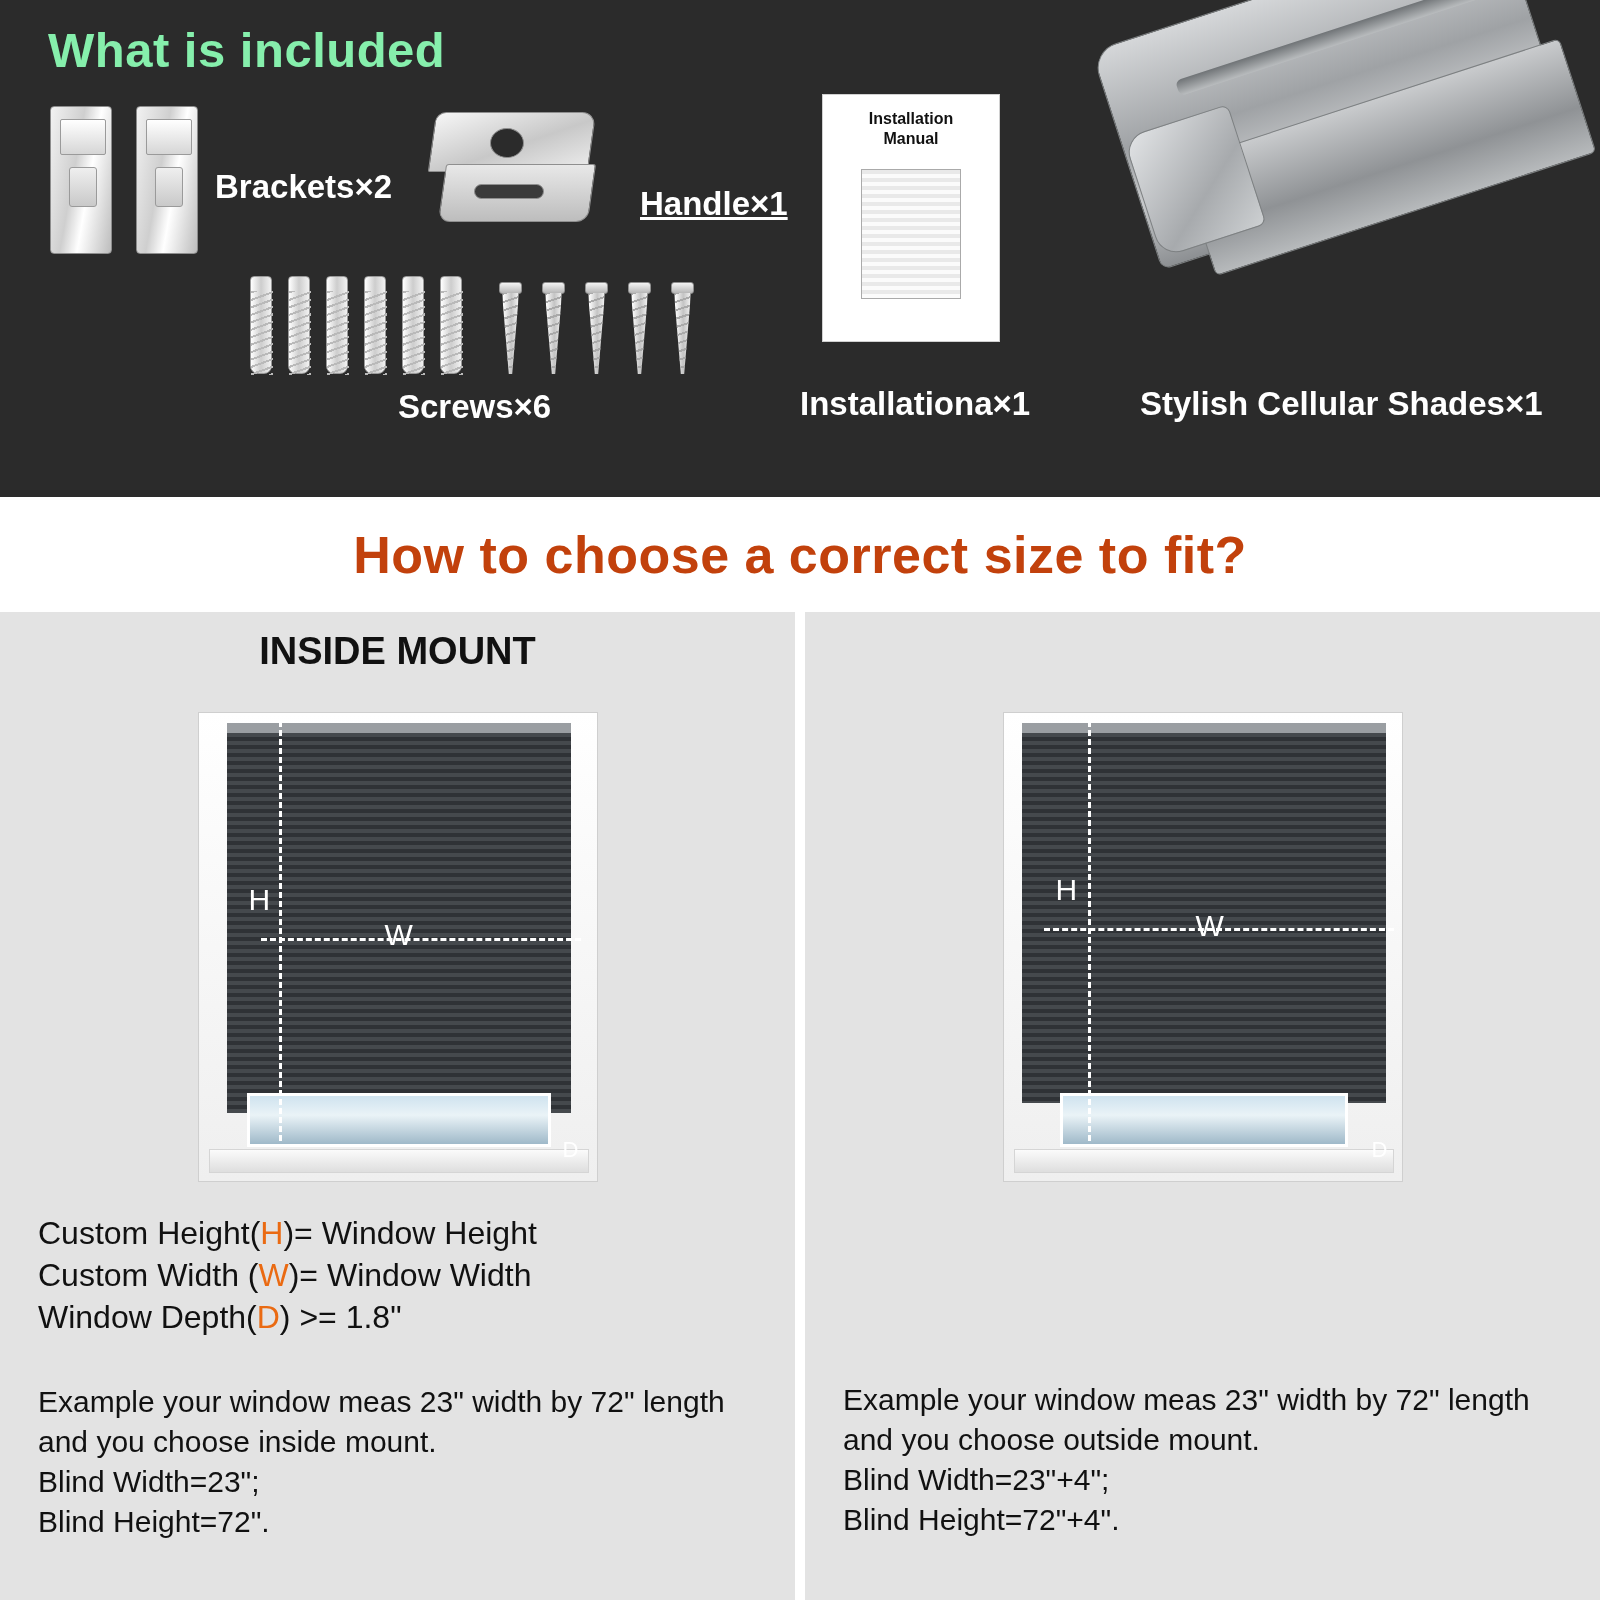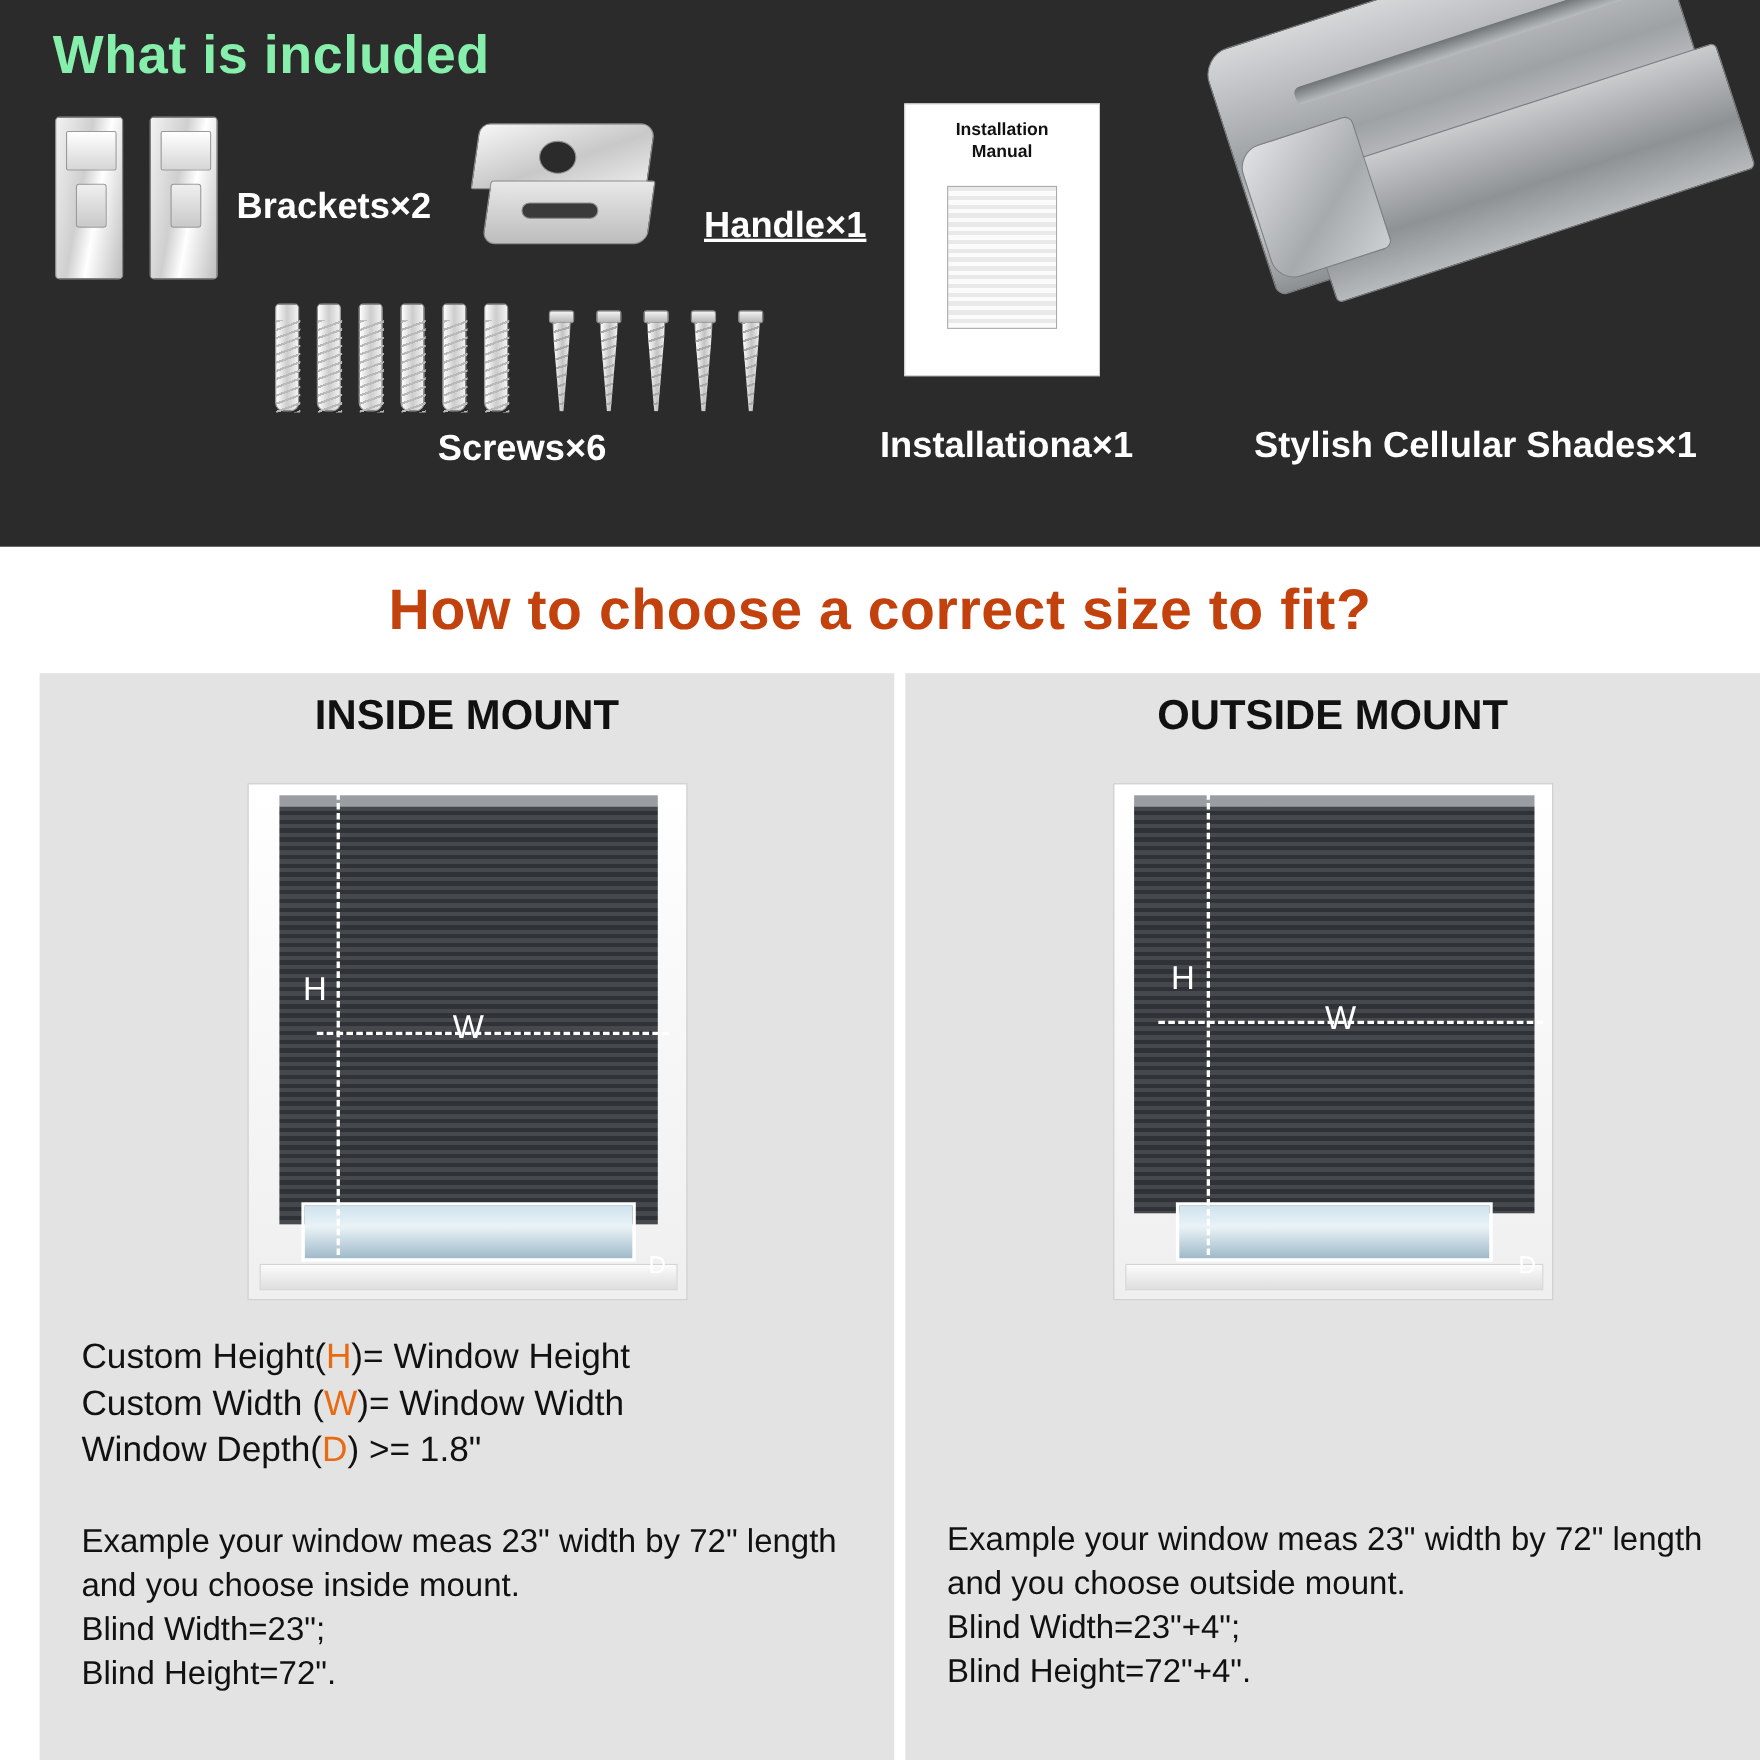--- a/index.html
+++ b/index.html
@@ -154,21 +154,21 @@
     width:1600px; height:115px;
     display:flex; align-items:center; justify-content:center;
     background:#ffffff;
   }
   .headline h2 {
     margin:0; font-size:52px; font-weight:bold; color:#c2410c;
     letter-spacing:0.5px;
   }
 
   
-  .columns { position:relative; width:1600px; height:988px; display:flex;padding-left:36px; }
+  .columns { position:relative; width:1600px; height:988px; display:flex; }
   .col {
     position:relative; width:795px; height:988px;
     background:#e3e3e3;
   }
   .col.right { margin-left:10px; }
   .col-title {
     position:absolute; top:18px; left:0; width:100%; text-align:center;
     font-size:38px; font-weight:bold; color:#111;
   }
 
@@ -338,21 +338,20 @@
         <span>Window Depth(</span><span class="hl">D</span><span>) &gt;= 1.8"</span>
       </div>
     </div>
 
     <div class="example in-example" style="white-space:pre-line;">Example your window meas 23" width by 72" length and you choose inside mount.
 Blind Width=23";
 Blind Height=72".</div>
   </div>
 
   <div class="col right">
-    <div class="col-title">OUTSIDE MOUNT</div>
 
     <div class="window-wrap">
       <div class="window-frame outside">
         <div class="blind outside"></div>
         <div class="glass outside"></div>
         <div class="sill"></div>
         <div class="dim-v" style="left:84px;"></div>
         <div class="dim-h" style="left:40px; top:215px; width:350px;"></div>
         <div class="dim-label" style="left:52px; top:160px;">H</div>
         <div class="dim-label" style="left:192px; top:196px;">W</div>

